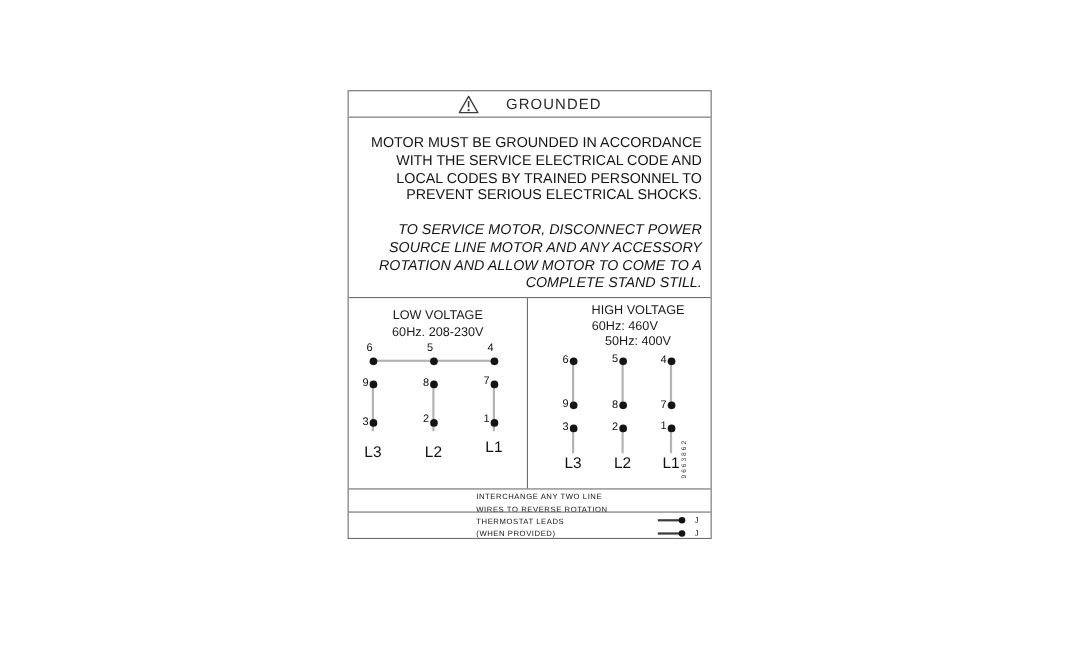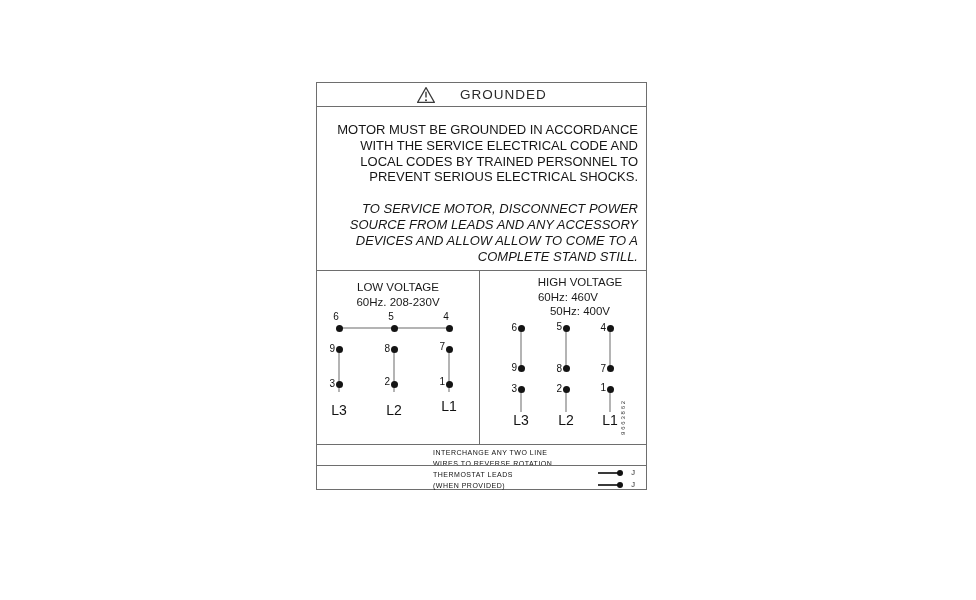--- a/index.html
+++ b/index.html
@@ -69,22 +69,22 @@
 
     <div class="notice">
       <div class="para">
         <div>MOTOR MUST BE GROUNDED IN ACCORDANCE</div>
         <div>WITH THE SERVICE ELECTRICAL CODE AND</div>
         <div>LOCAL CODES BY TRAINED PERSONNEL TO</div>
         <div>PREVENT SERIOUS ELECTRICAL SHOCKS.</div>
       </div>
       <div class="para">
         <div>TO SERVICE MOTOR, DISCONNECT POWER</div>
-        <div>SOURCE FROM LEADS AND ANY ACCESSORY</div>
-        <div>DEVICES AND ALLOW ALLOW TO COME TO A</div>
+        <div>SOURCE LINE MOTOR AND ANY ACCESSORY</div>
+        <div>ROTATION AND ALLOW MOTOR TO COME TO A</div>
         <div>COMPLETE STAND STILL.</div>
       </div>
     </div>
 
     <div class="diag">
 
       <div class="cell cell-low">
         <div class="dtitle low-title">LOW VOLTAGE</div>
         <div class="dtitle low-sub">60Hz. 208-230V</div>
 

